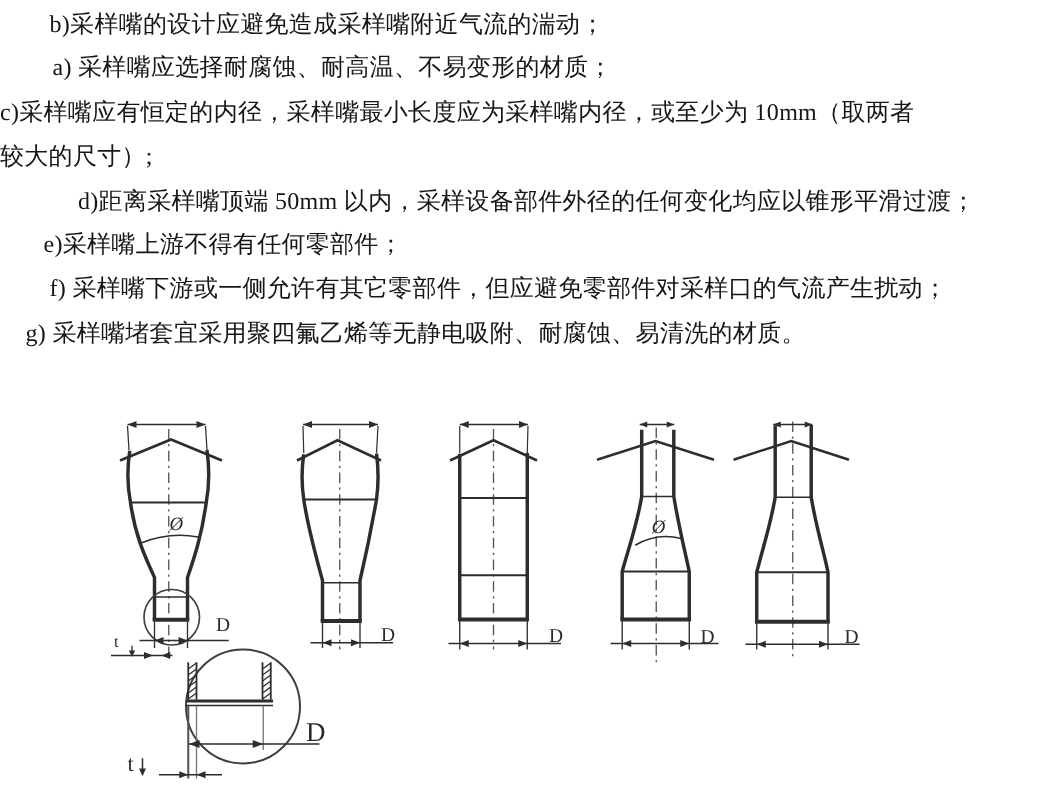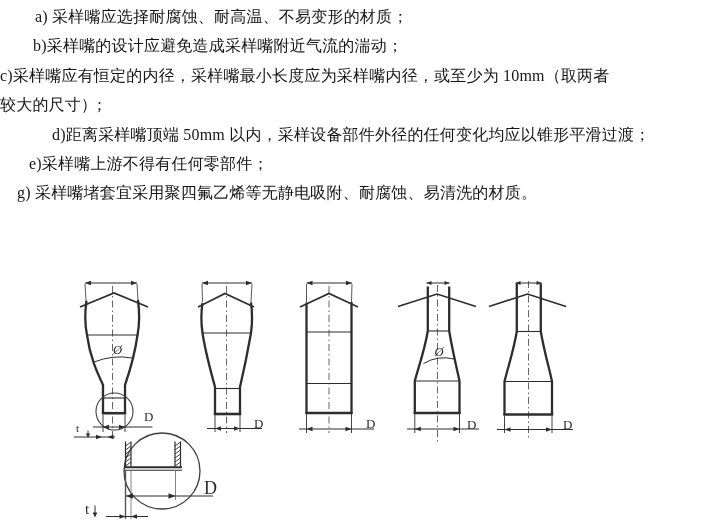--- a/index.html
+++ b/index.html
@@ -19,26 +19,27 @@
   .tlabel{font-size:11px;font-family:"Liberation Serif","DejaVu Serif",serif;}
   .tlabel-big{font-size:15px;font-family:"Liberation Serif","DejaVu Serif",serif;}
   .philabel{font-size:12.5px;font-style:italic;font-family:"Liberation Serif","DejaVu Serif",serif;}
 </style>
 </head>
 <body>
 
 <div class="page">
 
   <div class="textblock">
+    <div class="ln" style="padding-left:33px">b)采样嘴的设计应避免造成采样嘴附近气流的湍动；</div>
     <div class="ln" style="padding-left:35px">a) 采样嘴应选择耐腐蚀、耐高温、不易变形的材质；</div>
-    <div class="ln" style="padding-left:33px">b)采样嘴的设计应避免造成采样嘴附近气流的湍动；</div>
     <div class="ln" style="">c)采样嘴应有恒定的内径，采样嘴最小长度应为采样嘴内径，或至少为 10mm（取两者</div>
     <div class="ln" style="padding-left:0px">较大的尺寸）;</div>
     <div class="ln" style="padding-left:52px">d)距离采样嘴顶端 50mm 以内，采样设备部件外径的任何变化均应以锥形平滑过渡；</div>
     <div class="ln" style="padding-left:29px">e)采样嘴上游不得有任何零部件；</div>
+    <div class="ln" style="padding-left:33px">f) 采样嘴下游或一侧允许有其它零部件，但应避免零部件对采样口的气流产生扰动；</div>
     <div class="ln" style="padding-left:17px">g) 采样嘴堵套宜采用聚四氟乙烯等无静电吸附、耐腐蚀、易清洗的材质。</div>
   </div>
 
   <svg class="figure-svg" viewBox="0 0 707 524">
 
     <g stroke="#2d2d2d" fill="none">
       <path d="M112.5 286 V440" stroke="#555" stroke-width="0.9" stroke-dasharray="7 3 1.5 3"></path>
       <line x1="85" y1="283" x2="137" y2="283" stroke-width="1"></line>
       <polygon points="85,283 91,280.7 91,285.3" fill="#2d2d2d" stroke="none"></polygon>
       <polygon points="137,283 131,280.7 131,285.3" fill="#2d2d2d" stroke="none"></polygon>

